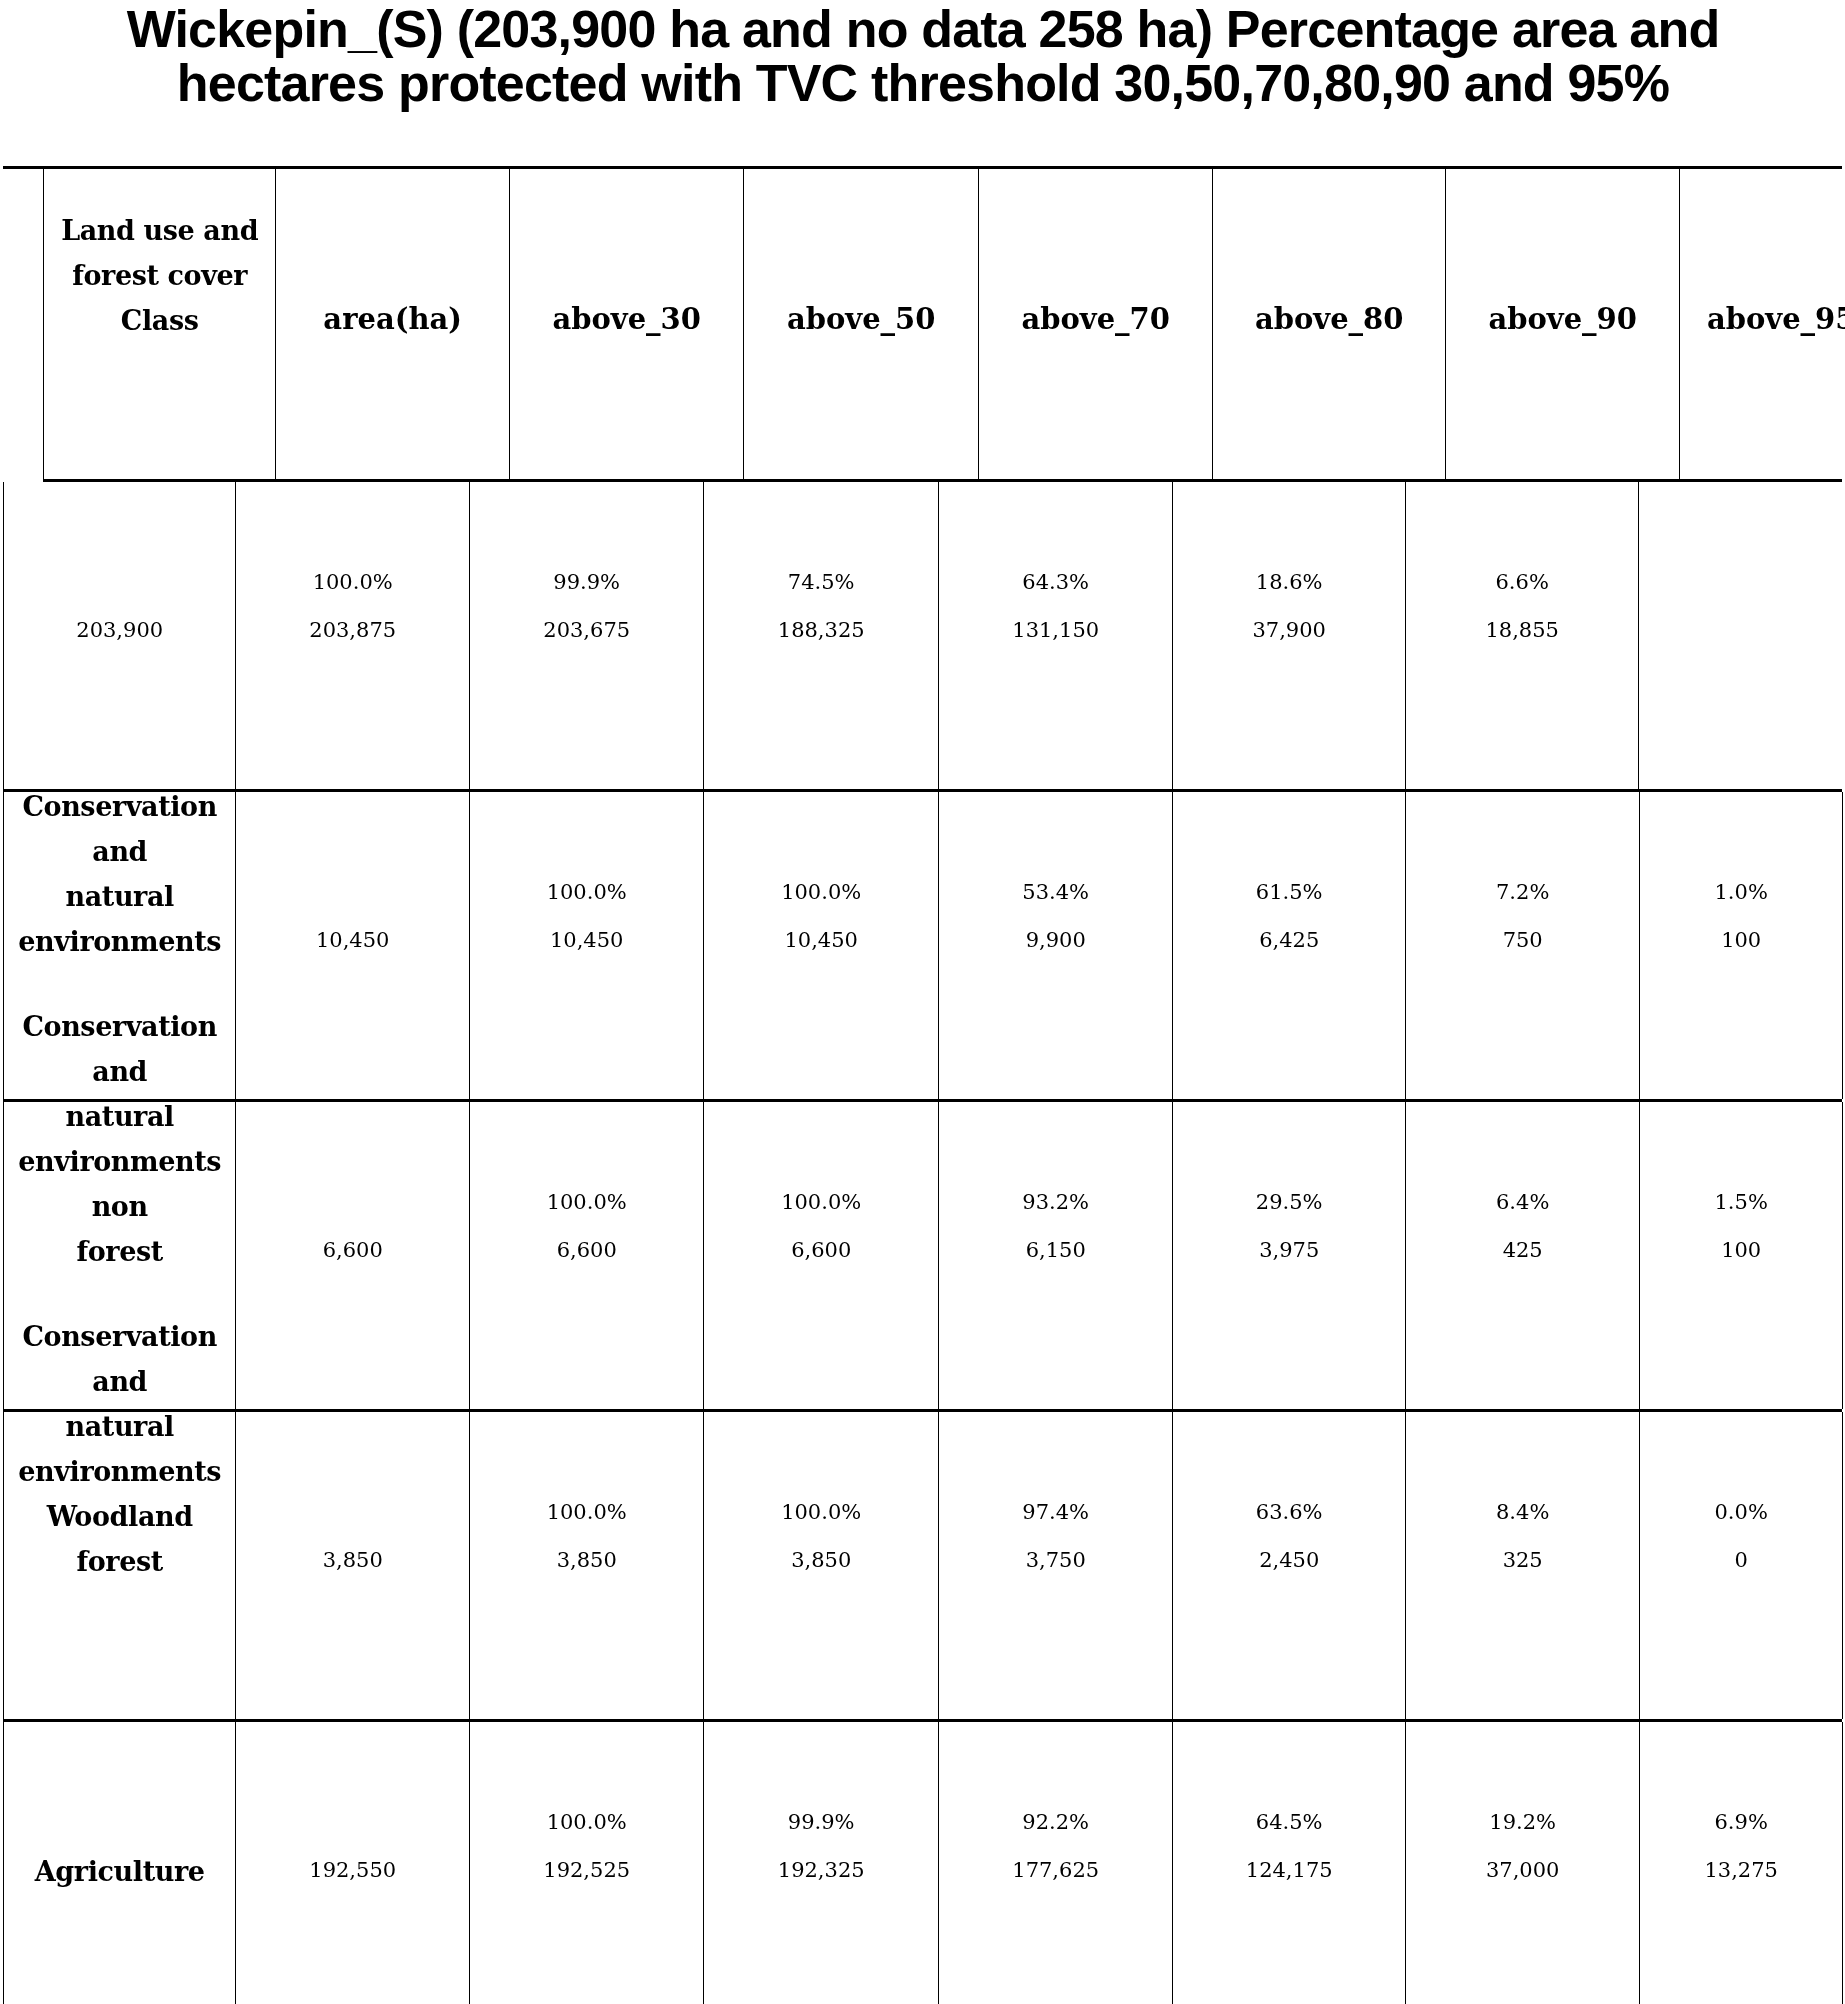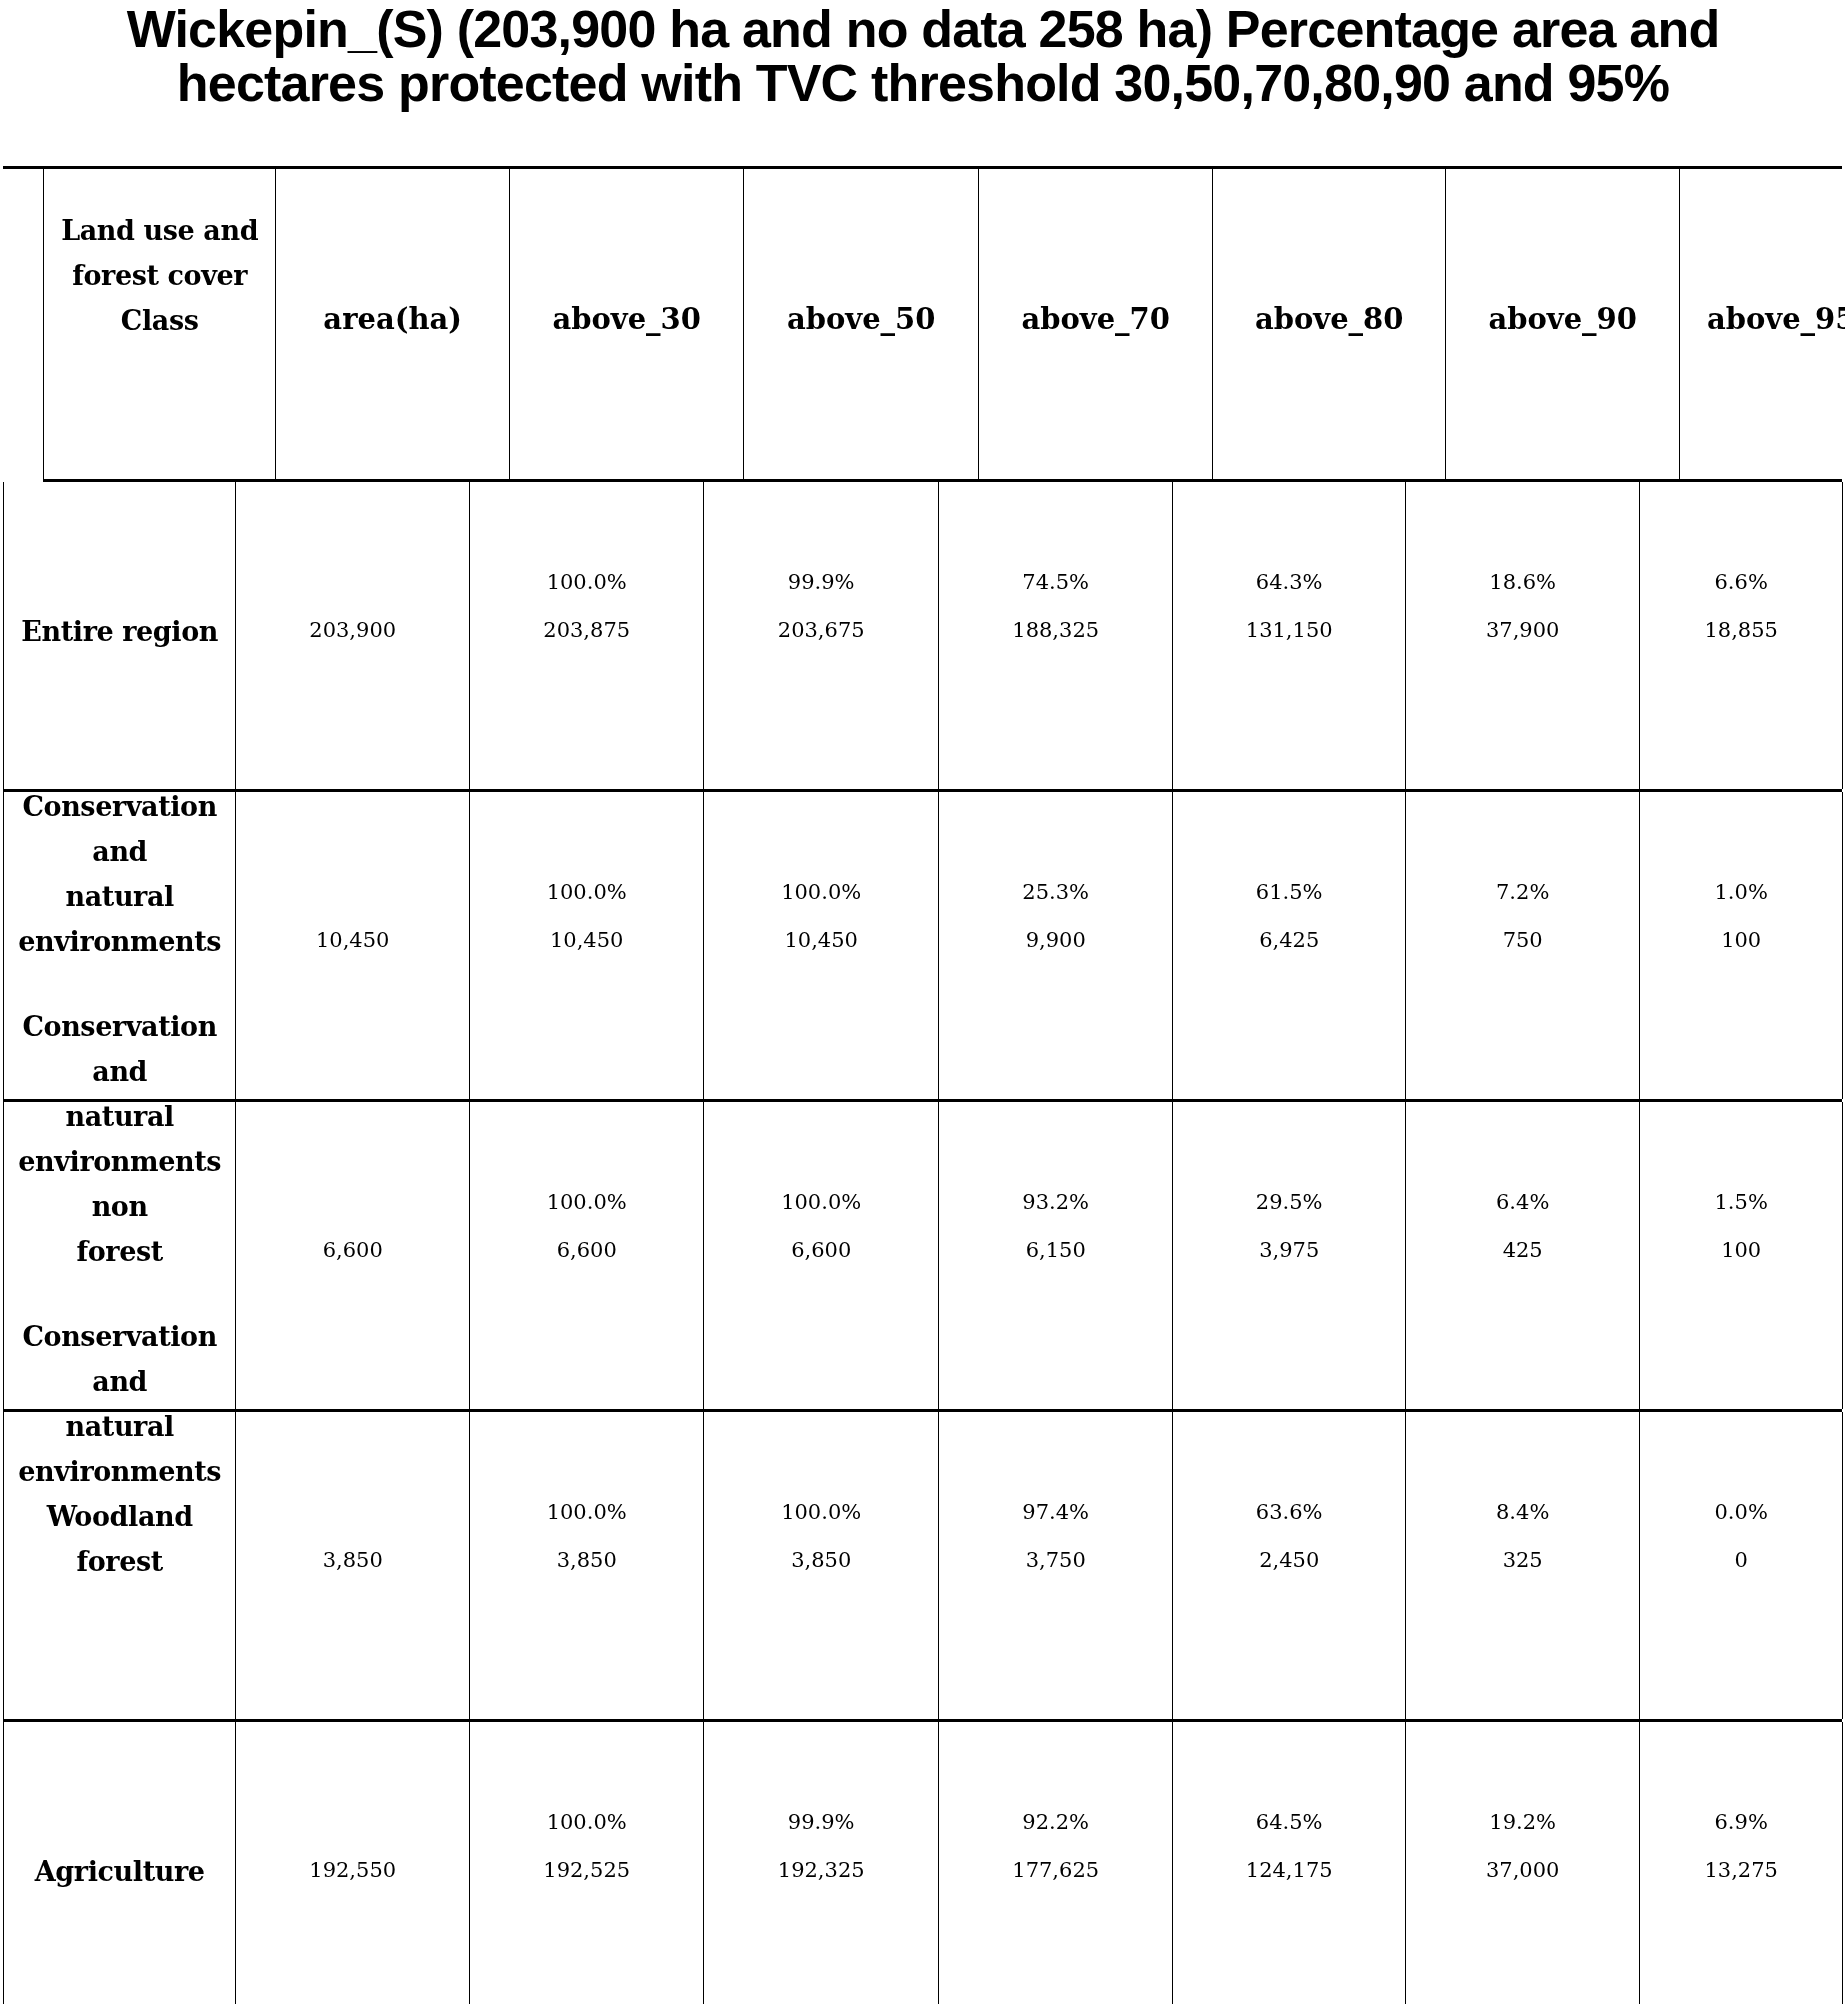--- a/index.html
+++ b/index.html
@@ -58,23 +58,20 @@
       <div class="td">
           <div class="ci hdr">above_90</div>
         </div>
       <div class="td">
           <div class="ci hdr">above_95</div>
         </div>
     </div>
 
     <div class="trow">
       <div class="td">
-          <div class="ci lbl">Entire region</div>
-        </div>
-      <div class="td">
           <div class="ci">203,900</div>
         </div>
       <div class="td">
           <div class="ci">
             <div class="pct">100.0%</div>
             <div class="ha">203,875</div>
           </div>
         </div>
       <div class="td">
           <div class="ci">
@@ -124,21 +121,21 @@
           </div>
         </div>
       <div class="td">
           <div class="ci">
             <div class="pct">100.0%</div>
             <div class="ha">10,450</div>
           </div>
         </div>
       <div class="td">
           <div class="ci">
-            <div class="pct">25.3%</div>
+            <div class="pct">53.4%</div>
             <div class="ha">9,900</div>
           </div>
         </div>
       <div class="td">
           <div class="ci">
             <div class="pct">61.5%</div>
             <div class="ha">6,425</div>
           </div>
         </div>
       <div class="td">

